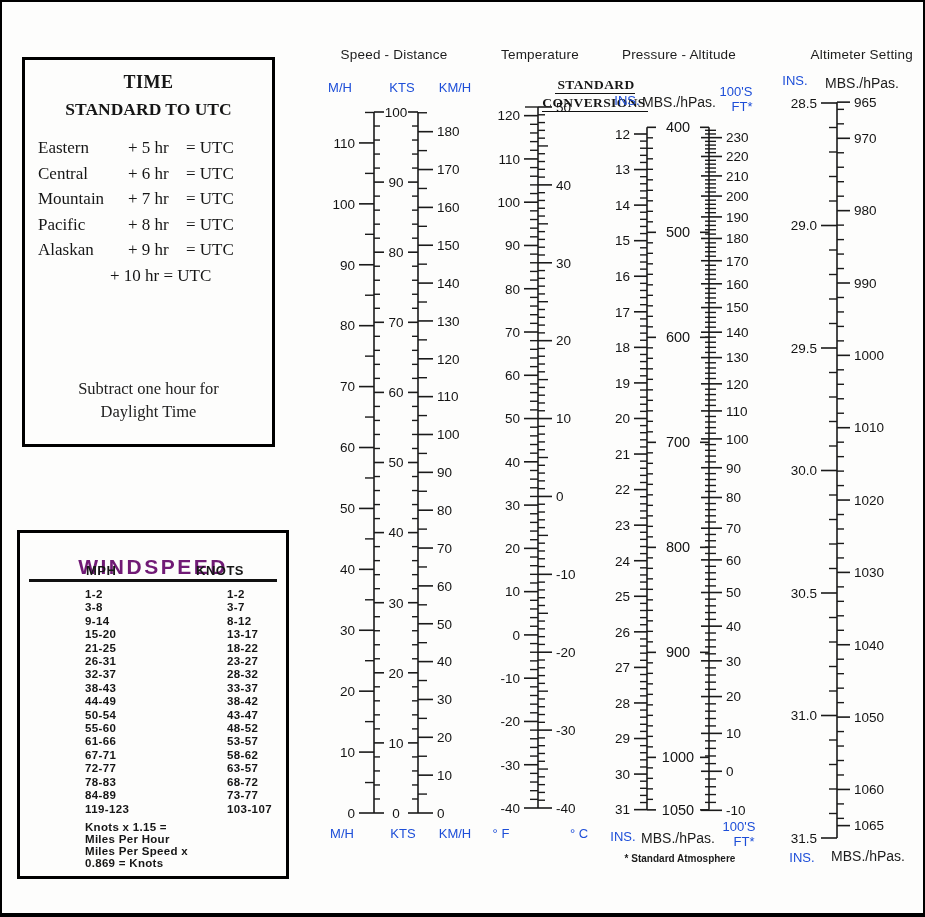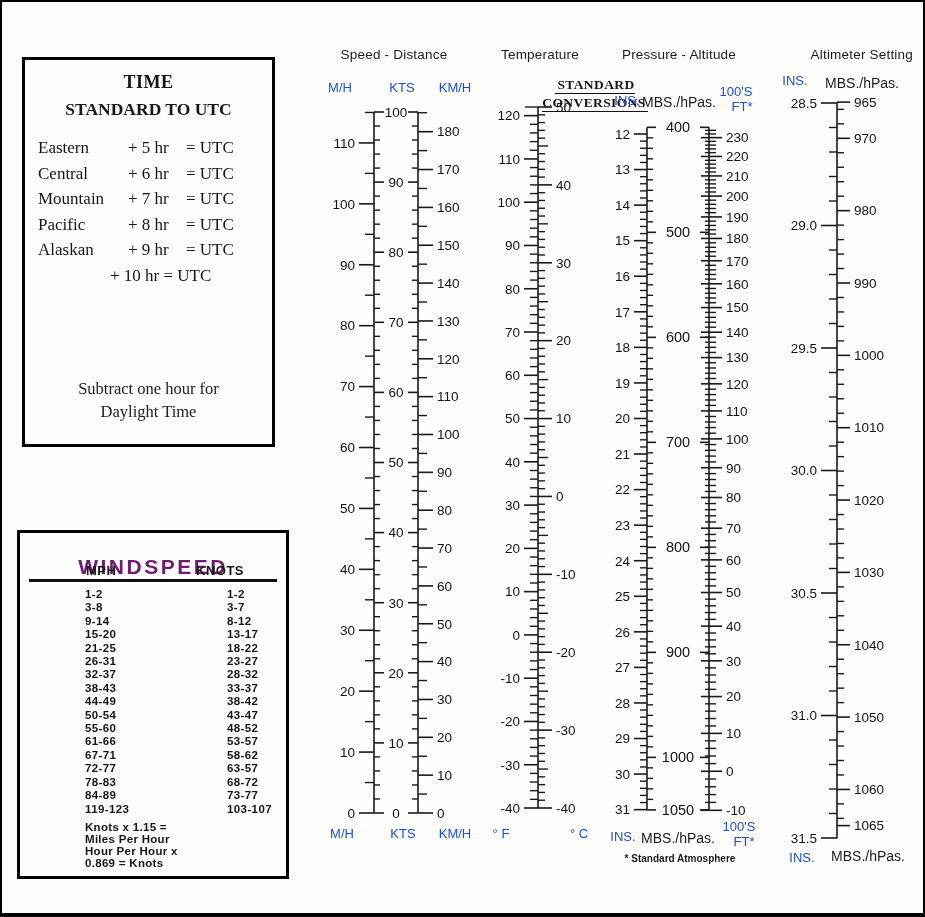--- a/index.html
+++ b/index.html
@@ -156,21 +156,21 @@
           <span>73-77</span>
         </div>
         <div class="ws-row">
           <span class="ws-c1">119-123</span>
           <span>103-107</span>
         </div>
       </div>
     <div class="ws-footer" id="ws-footer">
         <div>Knots x 1.15 =</div>
         <div>Miles Per Hour</div>
-        <div>Hour Per Hour x</div>
+        <div>Miles Per Speed x</div>
         <div>0.869  =  Knots</div>
       </div>
   </section>
 
   <div class="abs hdr" style="left:318px;top:45px;width:148px;text-align:center;">Speed - Distance</div>
   <div class="abs hdr" style="left:478px;top:45px;width:120px;text-align:center;">Temperature</div>
   <div class="abs hdr" style="left:598px;top:45px;width:158px;text-align:center;">Pressure - Altitude</div>
   <div class="abs hdr" style="left:753px;top:45px;width:158px;text-align:right;">Altimeter Setting</div>
   <div class="abs" style="left:502px;top:73px;width:182px;text-align:center;">
     <span class="sc-underline">STANDARD CONVERSIONS</span>

